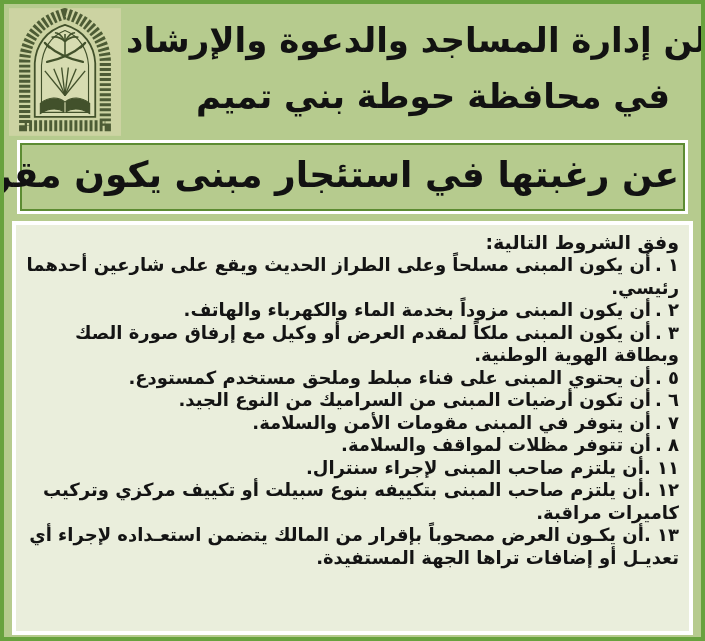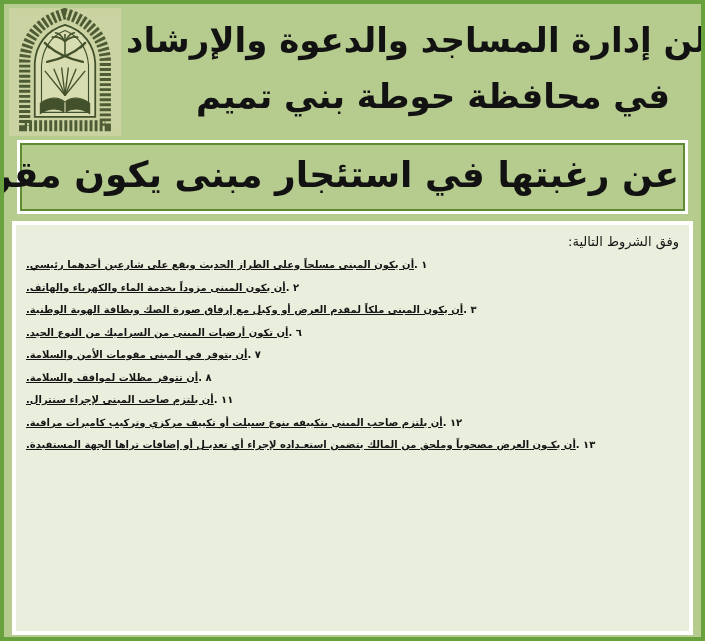--- a/index.html
+++ b/index.html
@@ -23,22 +23,22 @@
     border:2px solid #5d8c33; text-align:center;
     font-size:36px; font-weight:bold; line-height:48px;
     padding:6px 4px 10px 4px; white-space:nowrap; color:#121212;
   }
   
   .panel {
     margin:7px 8px 0 8px; border:4px solid #ffffff; background:#eaeedc;
     box-sizing:border-box; height:414px; padding:5px 10px 4px 10px;
     overflow:hidden;
   }
-  .cond-header { font-size:13px; font-weight:normal; line-height:24px; }
-  .item { font-size:10px; font-weight:bold; line-height:22.5px; text-align:left;text-decoration:underline; }
+  .cond-header { font-size:19px; font-weight:bold; line-height:24px; }
+  .item { font-size:18px; font-weight:bold; line-height:22.5px; text-align:right; }
   .item .num { display:inline-block; min-width:28px; }
 </style>
 </head>
 <body>
 
 <div class="page">
 
   <div class="header">
 
     <div class="logo-box">
@@ -96,33 +96,36 @@
     <div class="item">
       <span class="num">١ .</span><span>أن يكون المبنى مسلحاً وعلى الطراز الحديث ويقع على شارعين أحدهما رئيسي.</span>
     </div>
     <div class="item">
       <span class="num">٢ .</span><span>أن يكون المبنى مزوداً بخدمة الماء والكهرباء والهاتف.</span>
     </div>
     <div class="item">
       <span class="num">٣ .</span><span>أن يكون المبنى ملكاً لمقدم العرض أو وكيل مع إرفاق صورة الصك وبطاقة الهوية الوطنية.</span>
     </div>
     <div class="item">
+      <span class="num">٥ .</span><span>أن يحتوي المبنى على فناء مبلط وملحق مستخدم كمستودع.</span>
+    </div>
+    <div class="item">
       <span class="num">٦ .</span><span>أن تكون أرضيات المبنى من السراميك من النوع الجيد.</span>
     </div>
     <div class="item">
       <span class="num">٧ .</span><span>أن يتوفر في المبنى مقومات الأمن والسلامة.</span>
     </div>
     <div class="item">
       <span class="num">٨ .</span><span>أن تتوفر مظلات لمواقف والسلامة.</span>
     </div>
     <div class="item">
       <span class="num">١١ .</span><span>أن يلتزم صاحب المبنى لإجراء سنترال.</span>
     </div>
     <div class="item">
       <span class="num">١٢ .</span><span>أن يلتزم صاحب المبنى بتكييفه بنوع سبيلت أو تكييف مركزي وتركيب كاميرات مراقبة.</span>
     </div>
     <div class="item">
-      <span class="num">١٣ .</span><span>أن يكـون العرض مصحوباً وملحق من المالك يتضمن استعـداده لإجراء أي تعديـل أو إضافات تراها الجهة المستفيدة.</span>
+      <span class="num">١٣ .</span><span>أن يكـون العرض مصحوباً بإقرار من المالك يتضمن استعـداده لإجراء أي تعديـل أو إضافات تراها الجهة المستفيدة.</span>
     </div>
 
   </div>
 
 </div>
 
 </body></html>

